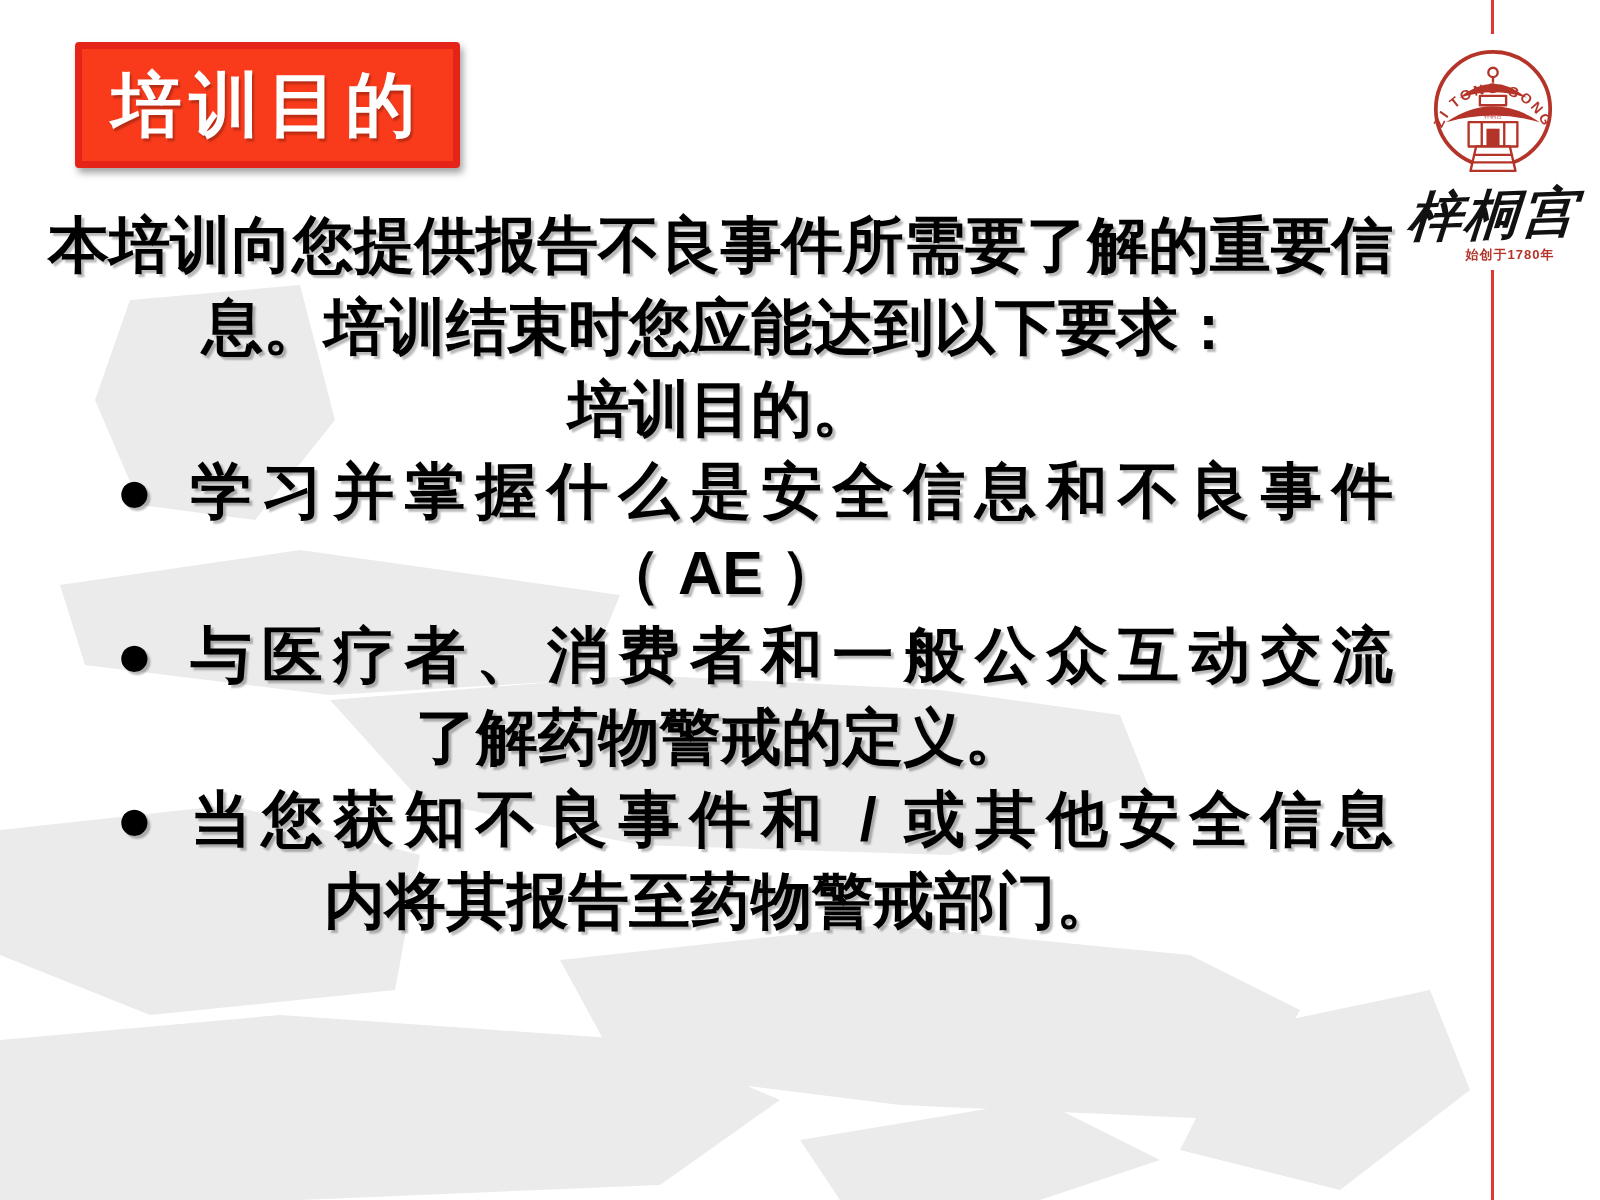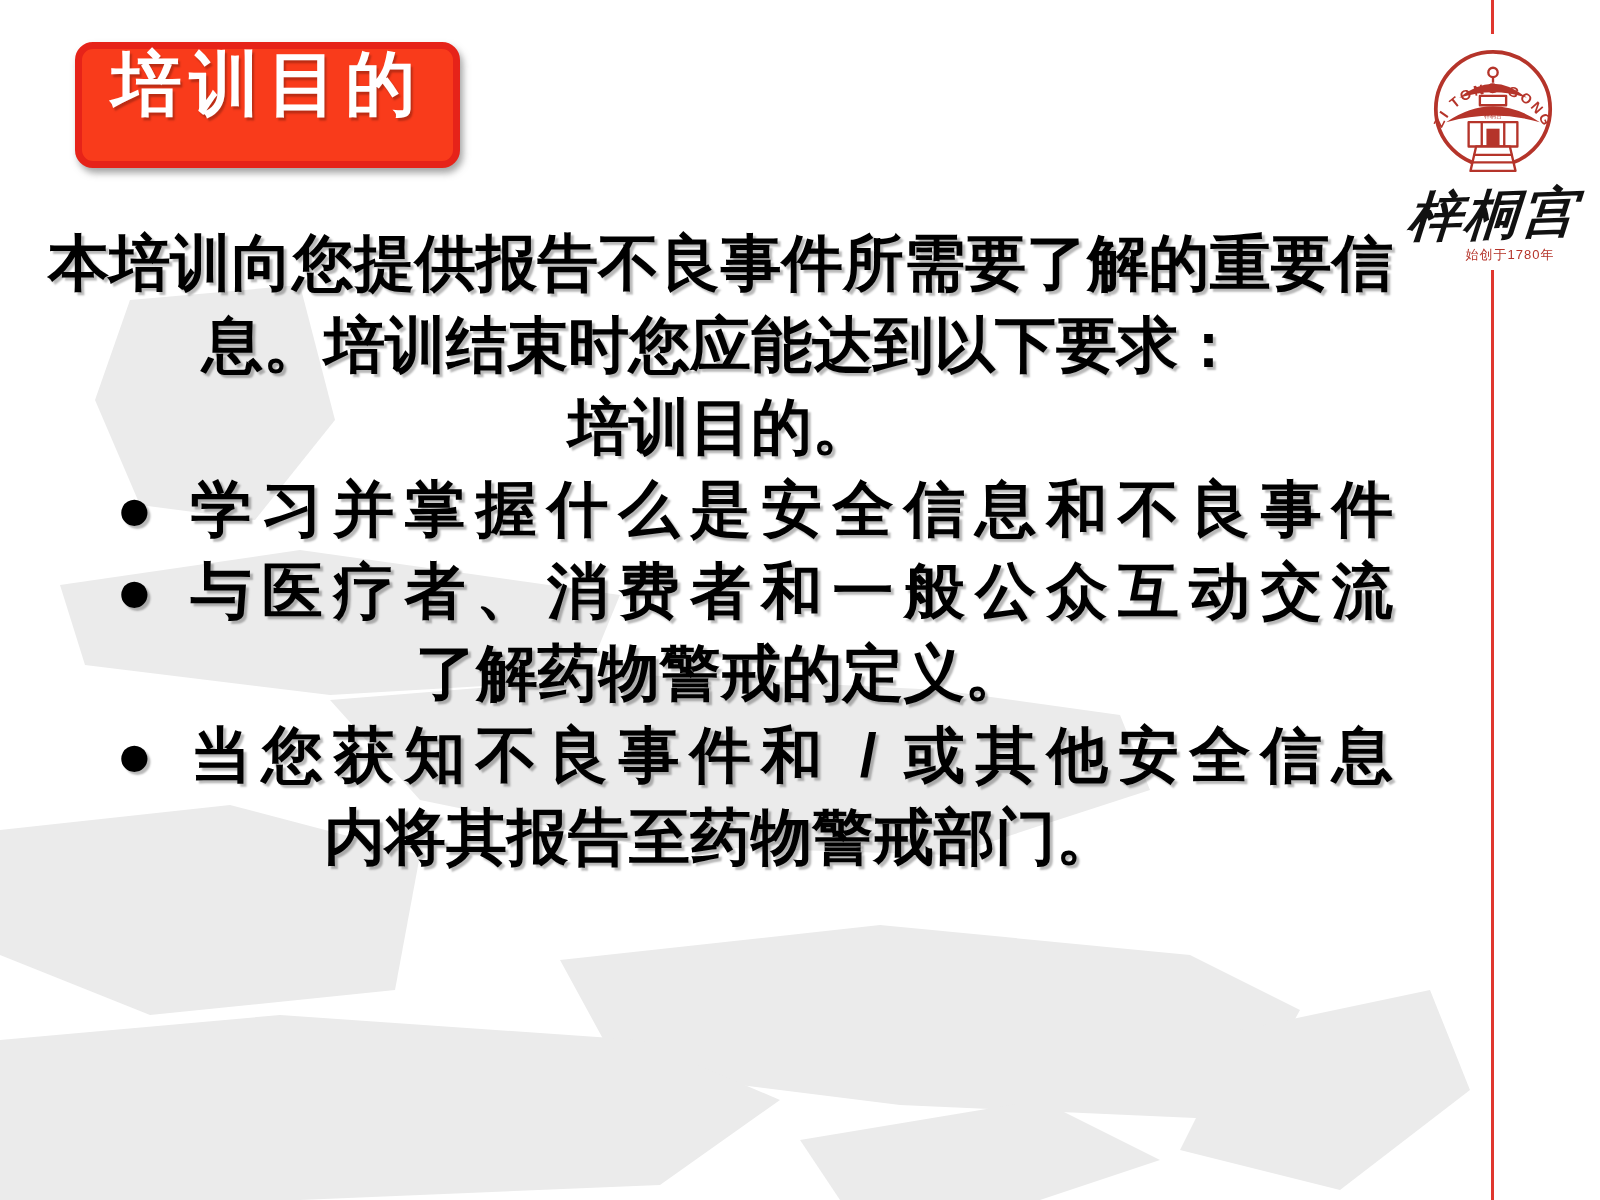--- a/index.html
+++ b/index.html
@@ -4,48 +4,48 @@
 <style>
   html,body{margin:0;padding:0;background:#fff;}
   .slide{
     position:relative;width:1600px;height:1200px;background:#fff;overflow:hidden;
     font-family:"Liberation Sans",sans-serif;
   }
   .watermark{position:absolute;left:0;top:0;width:1600px;height:1200px;z-index:0;}
   .vline{position:absolute;top:0;bottom:0;left:1491px;width:3px;background:var(--line-red);z-index:1;}
   .titlebox{
     position:absolute;left:75px;top:42px;width:385px;height:126px;box-sizing:border-box;
-    background:var(--title-fill);border:7px solid var(--title-border);border-radius:18px;
+    background:var(--title-fill);border:7px solid var(--title-border);border-radius:4px;
     box-shadow:3px 5px 7px rgba(90,90,90,.55);
-    display:flex;align-items:flex-start;justify-content:center;z-index:2;
+    display:flex;align-items:center;justify-content:center;z-index:2;
   }
   .title-text{
     color:#fff;font-size:70px;font-weight:bold;letter-spacing:8px;line-height:1;
     text-shadow:2px 3px 2px rgba(0,0,0,.25);white-space:nowrap;
   }
   .body{
-    position:absolute;left:48px;top:222px;width:1345px;z-index:2;
+    position:absolute;left:48px;top:204px;width:1345px;z-index:2;
     color:#000;font-weight:bold;font-size:61px;line-height:82px;
     text-shadow:3px 3px 2px rgba(0,0,0,.28);
   }
   .line{text-align:center;}
   .line.fill{text-align:justify;text-align-last:justify;}
   .line.indent{padding-left:68px;}
   .line .red{color:var(--highlight-red);}
   .logo{
     position:absolute;left:1398px;top:34px;width:190px;z-index:3;background:#fff;
     text-align:center;padding-bottom:6px;
   }
   .logo svg{display:block;margin:0 auto;}
   .logo-name{
     color:#111;font-size:54px;font-weight:bold;letter-spacing:3px;line-height:60px;
     transform:skewX(-6deg) rotate(-2deg);font-style:italic;white-space:nowrap;
   }
   .logo-founded{
-    color:var(--logo-red);font-size:13px;font-weight:normal;letter-spacing:1px;
+    color:var(--logo-red);font-size:13px;font-weight:bold;letter-spacing:1px;
     padding-left:34px;margin-top:2px;white-space:nowrap;
   }
 </style>
 </head>
 <body>
 
 <div class="slide">
 
   <svg class="watermark" viewBox="0 0 1600 1200" preserveAspectRatio="none" aria-hidden="true">
     <g style="fill:var(--watermark-gray)">
@@ -91,19 +91,20 @@
     </svg>
     <div class="logo-name">梓桐宫</div>
     <div class="logo-founded">始创于1780年</div>
   </div>
 
   <div class="body">
       <div class="line fill"><span>本培训向您提供报告不良事件所需要了解的重要信</span></div>
       <div class="line"><span>息。培训结束时您应能达到以下要求：</span></div>
       <div class="line"><span>培训目的。</span></div>
       <div class="line indent fill"><span>● 学习并掌握什么是安全信息和不良事件</span></div>
+      <div class="line"><span>（ AE ）</span></div>
       <div class="line indent fill"><span>● 与医疗者、消费者和一般公众互动交流</span></div>
       <div class="line"><span>了解药物警戒的定义。</span></div>
       <div class="line indent fill"><span>● 当您获知不良事件和 / 或其他安全信息</span></div>
       <div class="line"><span>内将其报告至药物警戒部门。</span></div>
     </div>
 
 </div>
 
 </body></html>

